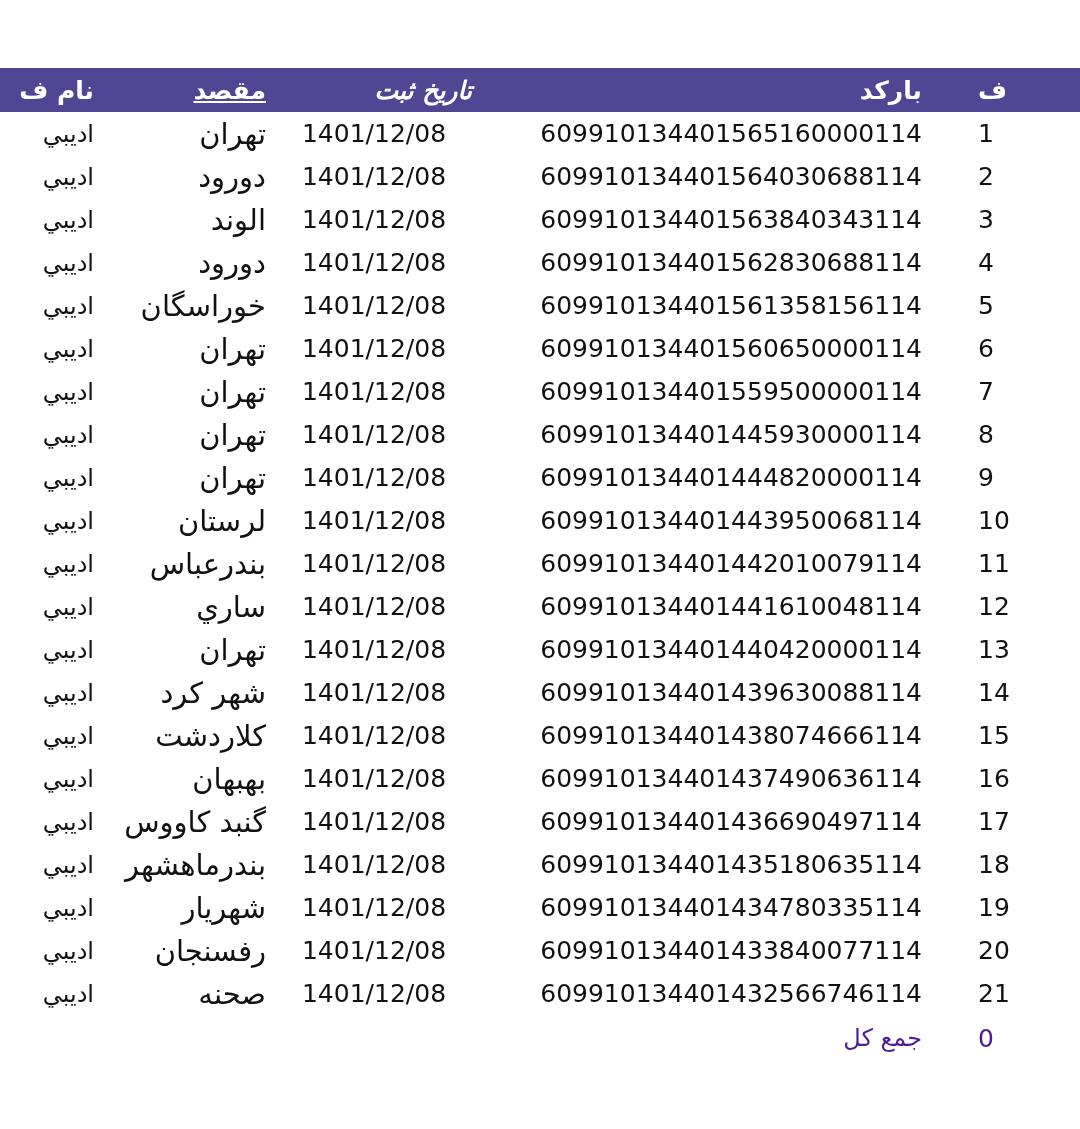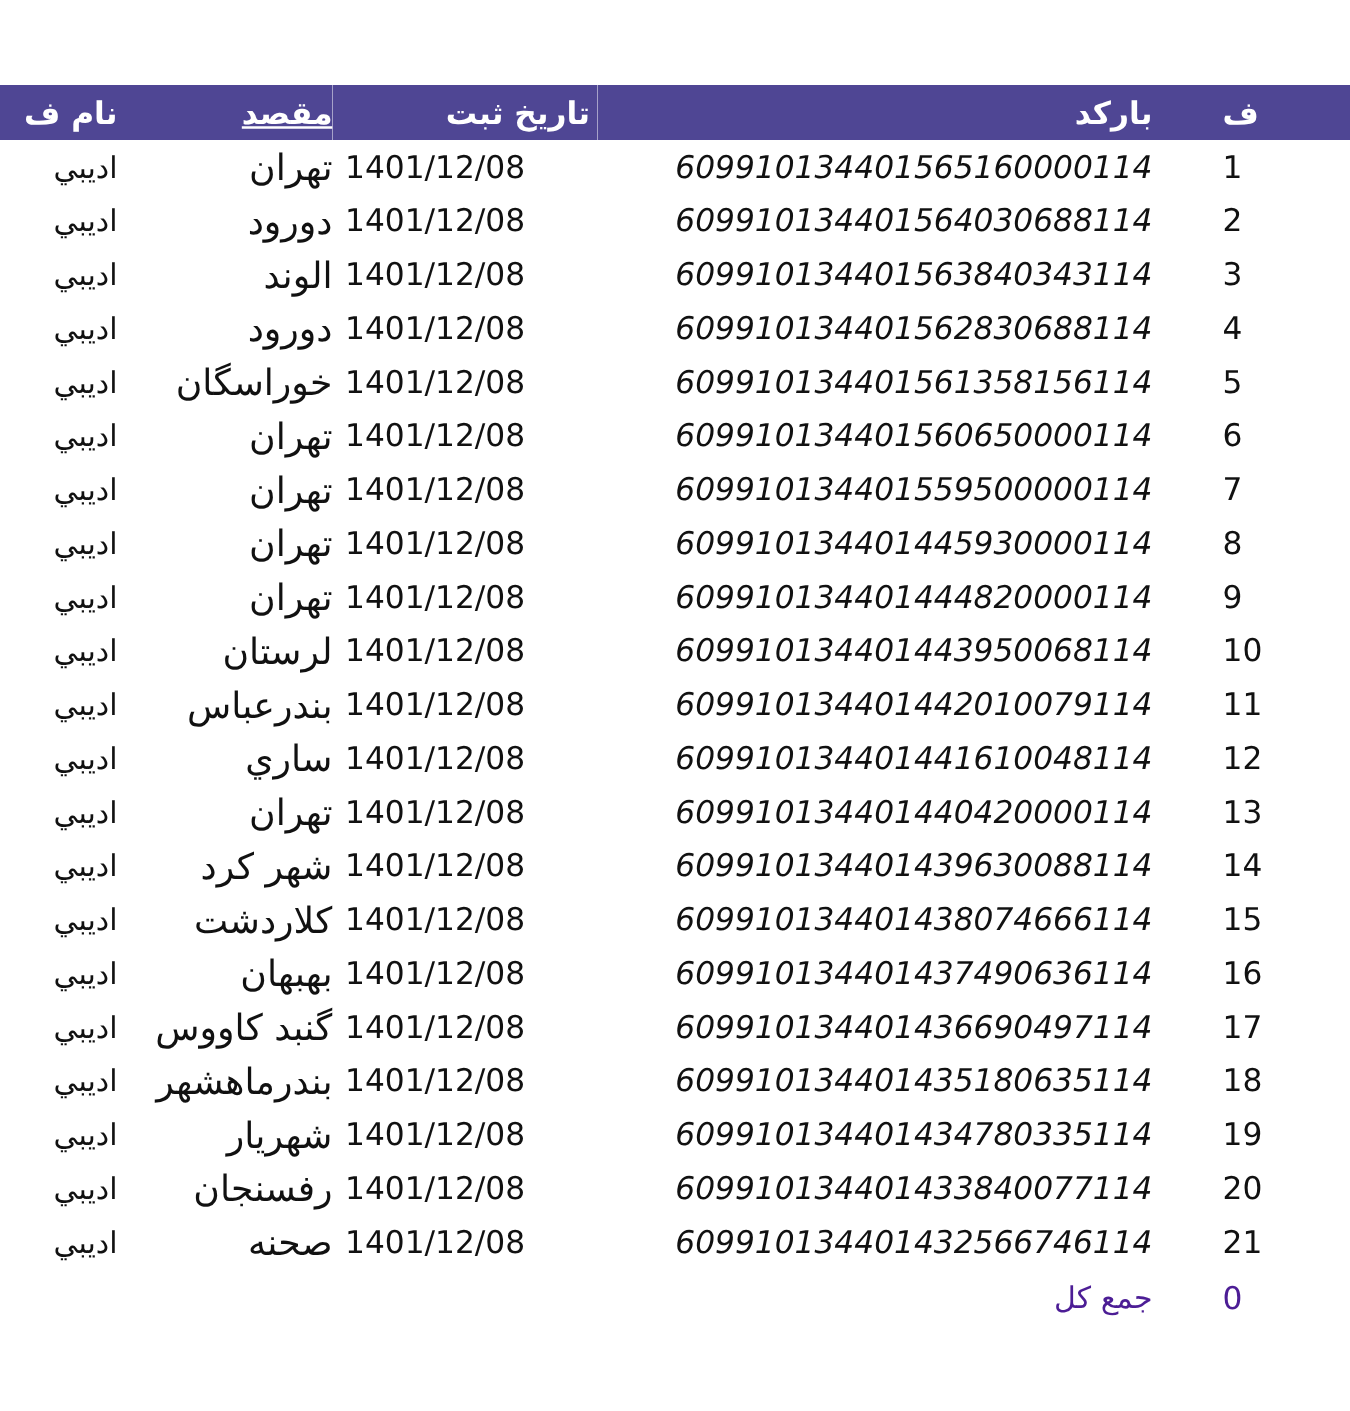--- a/index.html
+++ b/index.html
@@ -41,37 +41,37 @@
     color: #ffffff;
     font-size: 25px;
     font-weight: bold;
     padding: 0 10px;
     vertical-align: middle;
     white-space: nowrap;
     overflow: hidden;
   }
   th.col-index      { width: 92px;  text-align: left;   padding-left: 34px; }
   th.col-barcode    { width: 434px; text-align: right;  padding-right: 22px; }
-  th.col-date       { width: 196px; text-align: right;  padding-right: 6px; }
+  th.col-date       { width: 196px; text-align: right;  padding-right: 6px; font-style: italic; }
   th.col-dest       { width: 152px; text-align: right;  padding-right: 0px; text-decoration: underline; }
   th.col-sender     { width: 96px;  text-align: right; }
 
   
   tbody tr.data-row { height: 43px; background: #ffffff; }
   tbody td {
     font-size: 25px;
     padding: 0 10px;
     vertical-align: middle;
     white-space: nowrap;
     overflow: hidden;
     color: #111111;
   }
   td.cell-index    { text-align: left;  padding-left: 34px; font-family: "DejaVu Sans", sans-serif; }
-  td.cell-barcode  { text-align: right; padding-right: 22px; font-family: "DejaVu Sans", sans-serif; letter-spacing: 0px; font-style: italic; }
-  td.cell-date     { text-align: left; padding-right: 6px;  font-family: "DejaVu Sans", sans-serif; }
+  td.cell-barcode  { text-align: right; padding-right: 22px; font-family: "DejaVu Sans", sans-serif; letter-spacing: 0px; }
+  td.cell-date     { text-align: center; padding-right: 6px;  font-family: "DejaVu Sans", sans-serif; }
   td.cell-dest     { text-align: right; padding-right: 0px;  font-size: 29px; }
   td.cell-sender   { text-align: right; font-size: 24px; }
 
   
   tfoot tr.total-row { height: 46px; background: #ffffff; }
   tfoot td {
     font-size: 25px;
     padding: 0 10px;
     vertical-align: middle;
     white-space: nowrap;

